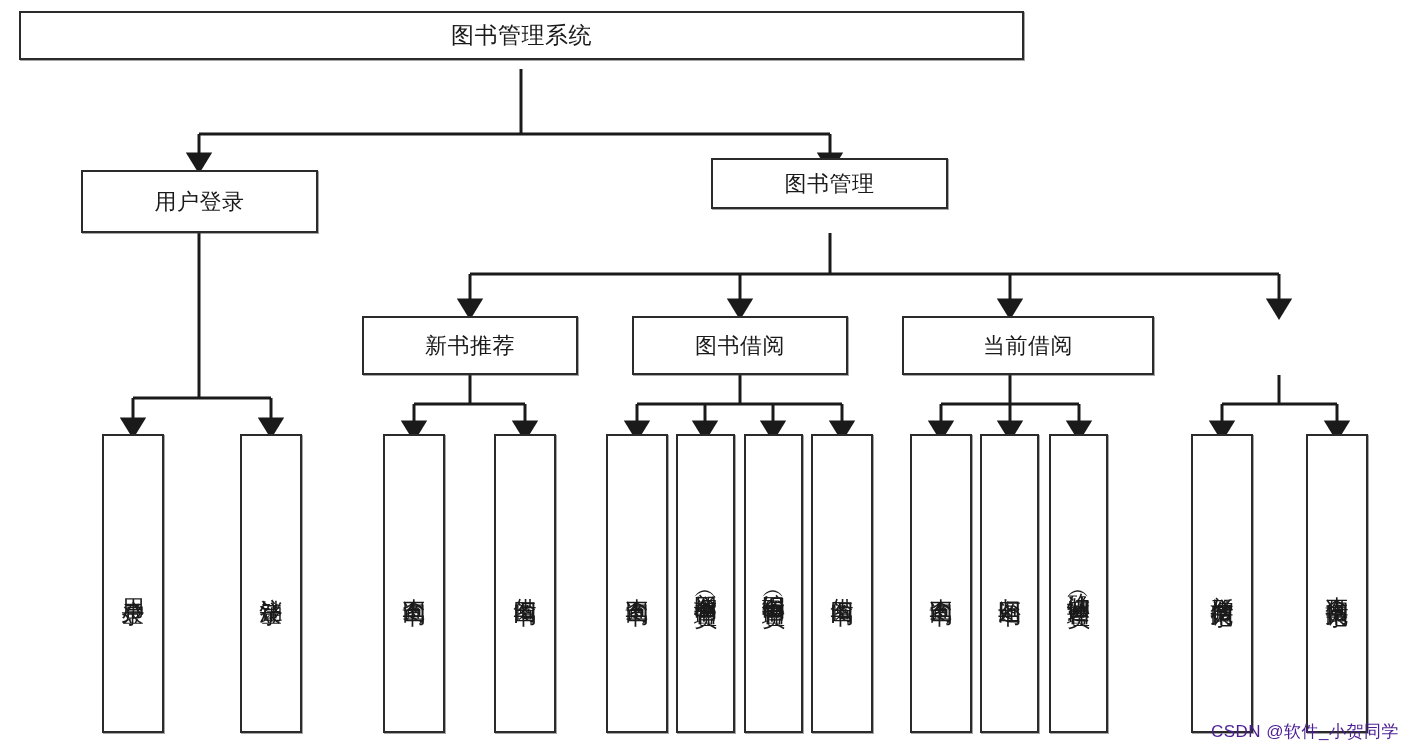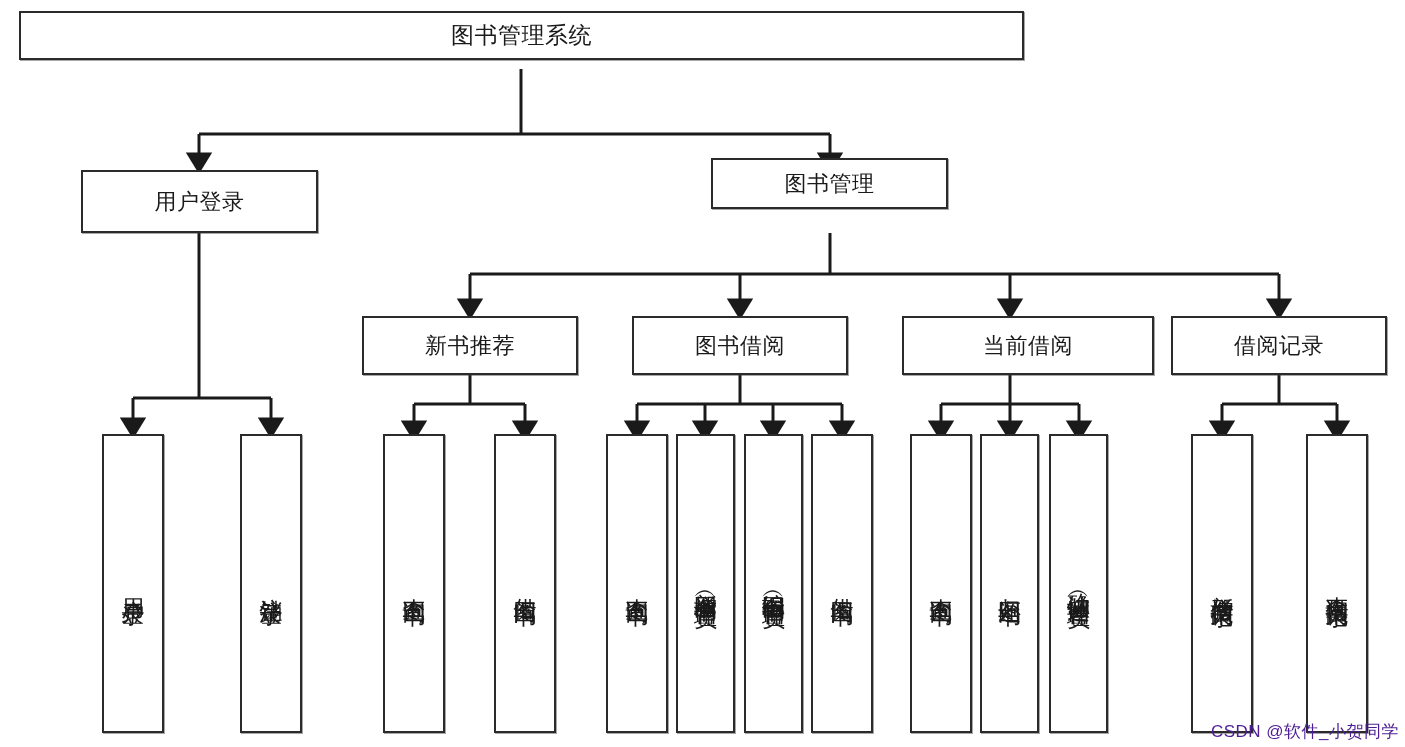--- a/index.html
+++ b/index.html
@@ -148,23 +148,20 @@
   </div>
 
   <div class="node branch" style="left:632px; top:316px; width:216px; height:59px;">
     <span class="label">图书借阅</span>
   </div>
 
   <div class="node branch" style="left:902px; top:316px; width:252px; height:59px;">
     <span class="label">当前借阅</span>
   </div>
 
-  <div class="node branch" style="left:1171px; top:316px; width:216px; height:59px;">
-    <span class="label">借阅记录</span>
-  </div>
 
   <div class="node leaf" style="left:102px; top:434px; width:62px; height:299px;">
     <span class="label">用户登录</span>
   </div>
 
   <div class="node leaf" style="left:240px; top:434px; width:62px; height:299px;">
     <span class="label">注销登录</span>
   </div>
 
   <div class="node leaf" style="left:383px; top:434px; width:62px; height:299px;">

